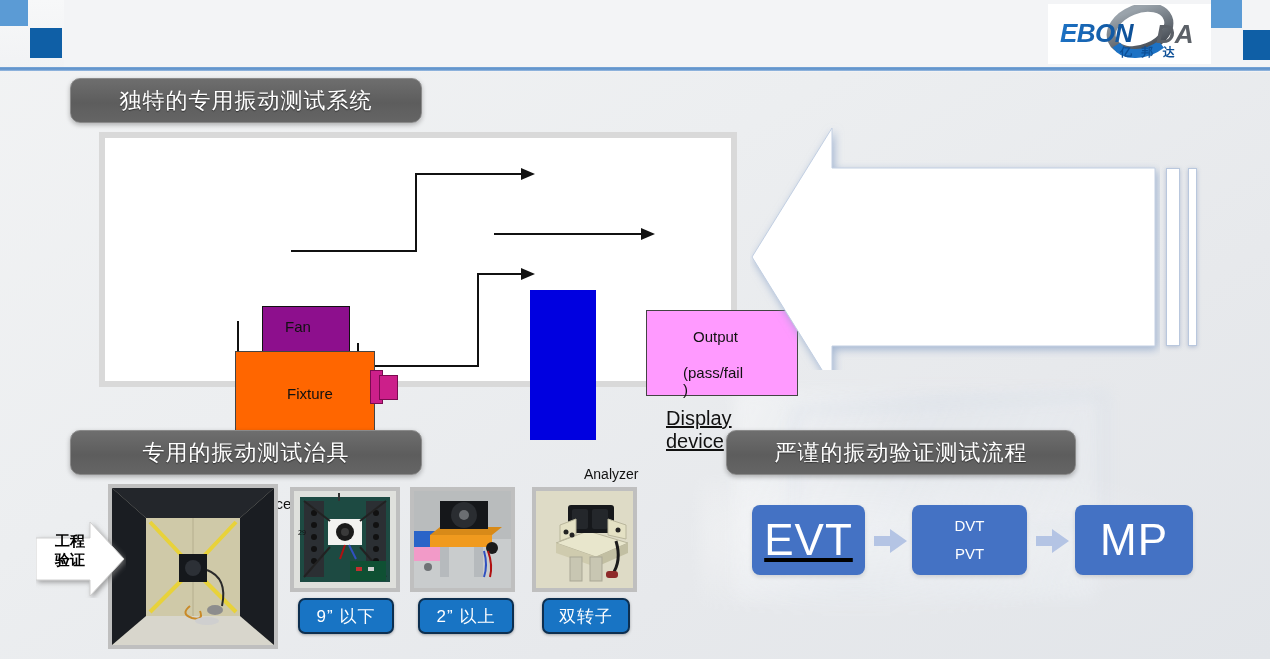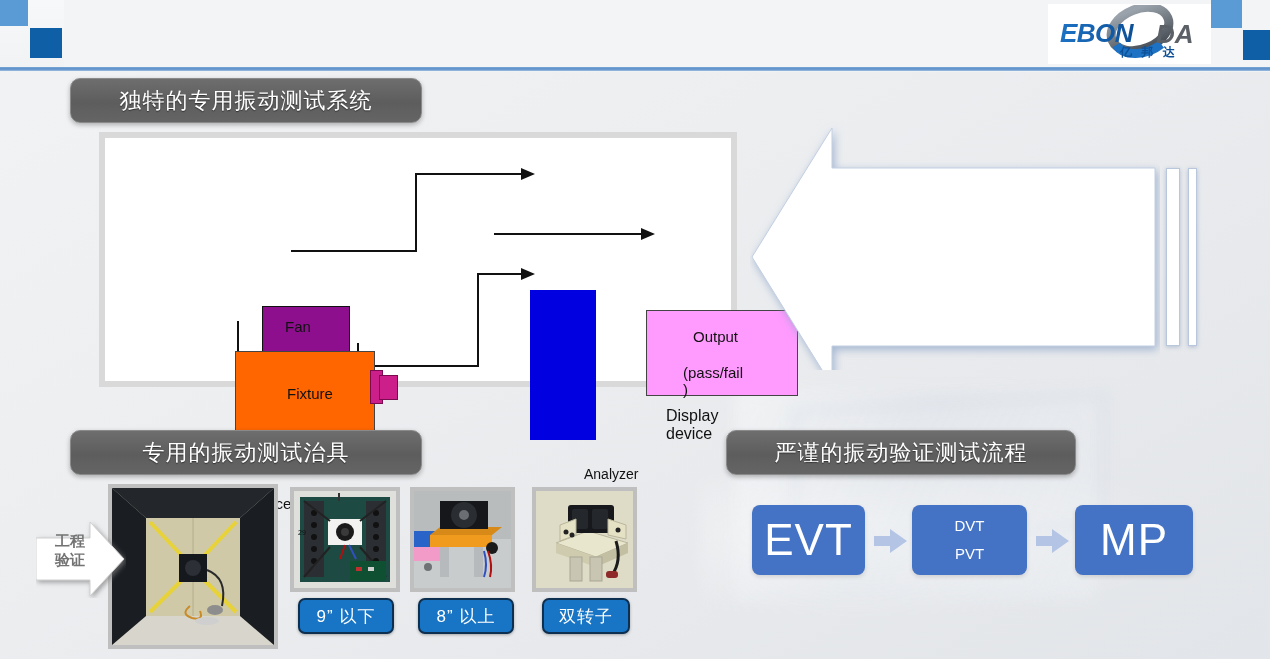--- a/index.html
+++ b/index.html
@@ -52,21 +52,21 @@
   .dg-fan{left:157px;top:168px;width:86px;height:46px;background:#8d0f8d;border:1px solid #111;}
   .dg-fix{left:130px;top:213px;width:138px;height:86px;background:#ff6600;border:1px solid #444;}
   .dg-lbl{position:absolute;font-size:15px;color:#111;}
   .fan-t{left:180px;top:180px;}
   .fix-t{left:182px;top:247px;}
   .dg-an{left:425px;top:152px;width:66px;height:150px;background:#0000e0;}
   .an-t{left:447px;top:328px;font-size:14px;margin-left:32px;}
   .dg-out{left:541px;top:172px;width:150px;height:84px;background:#ff9aff;border:1px solid #444;}
   .out-t1{left:588px;top:190px;}
   .out-t2{left:578px;top:226px;}
-  .dsp-t{left:561px;top:269px;font-size:16px;}
+  .dsp-t{left:561px;top:269px;font-size:20px;text-decoration:underline;}
   .acc-t{left:153px;top:357px;font-size:15px;}
   .conn{position:absolute;background:#cc1f8a;border:1px solid #7a0b50;}
   .c1{left:265px;top:232px;width:11px;height:32px;}
   .c2{left:274px;top:237px;width:17px;height:23px;}
   .c3{left:233px;top:300px;width:30px;height:11px;}
   .c4{left:238px;top:309px;width:22px;height:18px;}
   
   .callout{position:absolute;left:750px;top:120px;width:410px;height:250px;}
   .callout svg{position:absolute;left:0;top:0;}
   .callout .txt{position:absolute;left:55px;top:62px;width:340px;font-size:18.5px;line-height:1.34;
@@ -85,27 +85,27 @@
   .tag{position:absolute;height:32px;border-radius:7px;background:#1874c4;border:2px solid #0d2f50;
        display:flex;align-items:center;justify-content:center;box-shadow:0 1px 3px rgba(0,0,0,.3);}
   .tag span{color:#ffffff;font-size:17px;letter-spacing:1px;}
   .t1{left:298px;top:598px;width:92px;}
   .t2{left:418px;top:598px;width:92px;}
   .t3{left:542px;top:598px;width:84px;}
   
   .larrow{position:absolute;left:36px;top:520px;width:90px;height:78px;}
   .larrow svg{position:absolute;left:0;top:0;}
   .larrow .lt{position:absolute;left:5px;top:12px;width:58px;text-align:center;
-              font-size:15px;font-weight:bold;color:#737373;line-height:1.25;}
+              font-size:15px;font-weight:bold;color:#000000;line-height:1.25;}
   
   .fbox{position:absolute;background:#4472c4;border-radius:8px;display:flex;flex-direction:column;
         align-items:center;justify-content:center;box-shadow:0 2px 4px rgba(0,0,0,.12);}
   .fbox .big{color:#ffffff;font-size:44px;line-height:1;letter-spacing:1px;}
   .fbox .sm{color:#ffffff;font-size:15px;line-height:1.9;}
-  .f1{left:752px;top:505px;width:113px;height:70px;}
+  .f1{left:752px;top:505px;width:113px;height:70px;text-decoration:underline;}
   .f2{left:912px;top:505px;width:115px;height:70px;}
   .f3{left:1075px;top:505px;width:118px;height:70px;}
   .farr{position:absolute;top:528px;width:34px;height:26px;}
   .fa1{left:874px;}
   .fa2{left:1036px;}
 </style>
 </head>
 <body>
 
 <div class="wm wm1"></div>
@@ -294,21 +294,21 @@
     <rect x="54" y="66" width="12" height="24" fill="#c8c6b2" stroke="#a9a795"></rect>
     <path d="M80,50 q6,20 -4,34" stroke="#1b1b1b" stroke-width="3" fill="none"></path>
     <rect x="70" y="80" width="12" height="7" rx="3" fill="#8e2a2a"></rect>
   </svg>
 </div>
 
 <div class="tag t1">
   <span>9” 以下</span>
 </div>
 <div class="tag t2">
-  <span>8” 以上</span>
+  <span>2” 以上</span>
 </div>
 <div class="tag t3">
   <span>双转子</span>
 </div>
 
 <div class="larrow">
   <svg width="90" height="78">
     <defs>
       <filter id="sh2" x="-30%" y="-30%" width="180%" height="180%">
         <feDropShadow dx="2" dy="2" stdDeviation="2.5" flood-color="#7d7d7d" flood-opacity="0.7"></feDropShadow>

